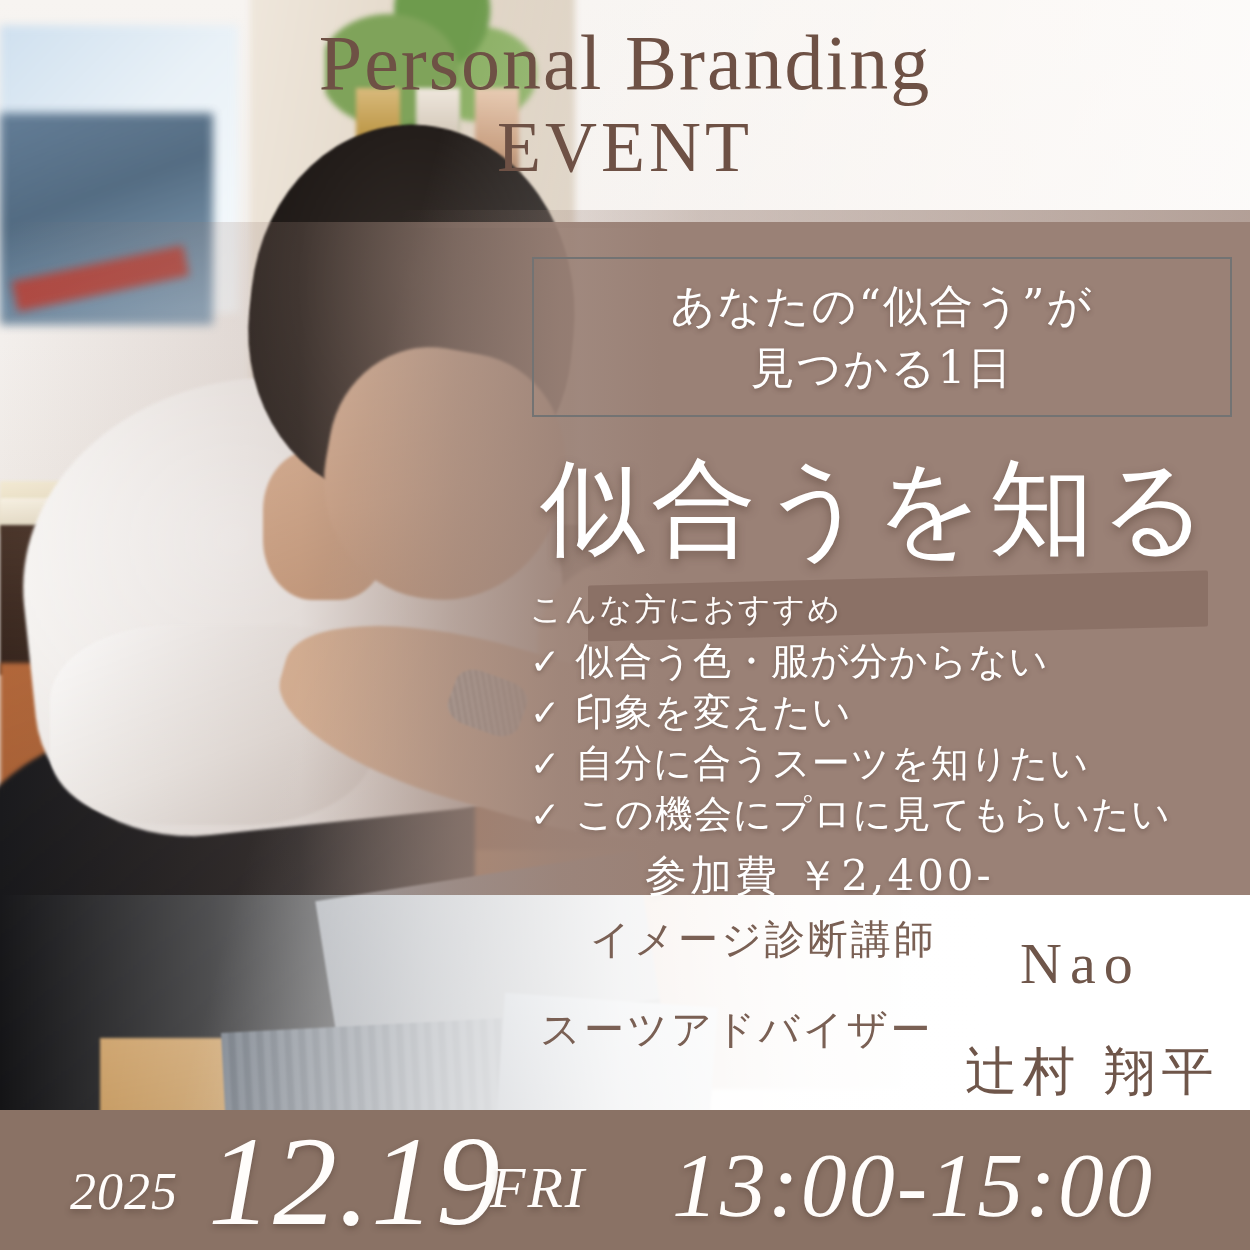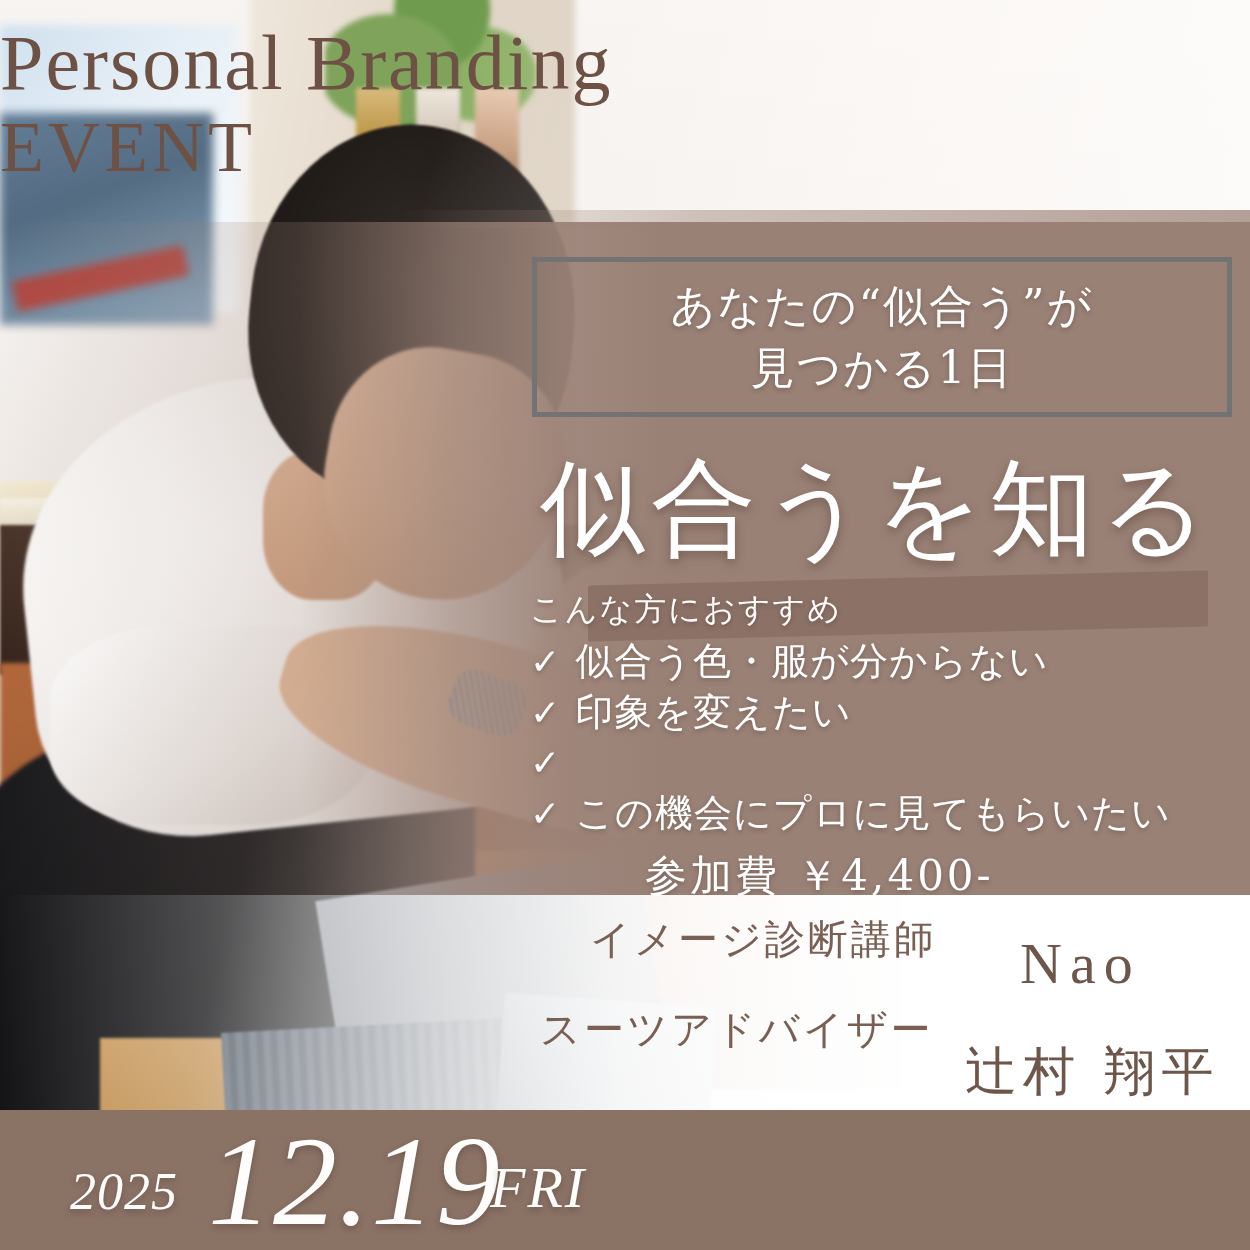--- a/index.html
+++ b/index.html
@@ -209,33 +209,33 @@
         rgba(154,129,118,1) 1250px);
   }
   .overlay-top-fade {
     position:absolute; left:0; top:210px; width:1250px; height:18px;
     background:linear-gradient(90deg, rgba(154,129,118,0) 400px, rgba(154,129,118,.45) 700px, rgba(154,129,118,.75) 1250px);
   }
 
   
   .title-block {
     position:absolute; left:0; top:20px; width:1250px;
-    text-align:left; color:#6e5145;
+    text-align:center; color:#6e5145;
   }
   .title-line1 {
     font-size:78px; line-height:86px; letter-spacing:2px; font-weight:400;
   }
   .title-line2 {
     font-size:72px; line-height:82px; letter-spacing:4px; font-weight:400;
   }
 
   
   .sub-box {
     position:absolute; left:532px; top:257px; width:700px; height:160px;
-    border:5px solid #737373;
+    border:2px solid #737373;
     display:flex; flex-direction:column; align-items:center; justify-content:center;
   }
   .sub-line {
     font-family:"DejaVu Serif", serif;
     color:#ffffff; font-size:44px; line-height:62px; letter-spacing:2px;
     text-shadow:0 2px 5px rgba(80,58,48,.45);
     white-space:nowrap;
   }
 
   
@@ -388,35 +388,37 @@
     <li class="reco-item">
       <span class="check">✓</span>
       <span>似合う色・服が分からない</span>
     </li>
     <li class="reco-item">
       <span class="check">✓</span>
       <span>印象を変えたい</span>
     </li>
     <li class="reco-item">
       <span class="check">✓</span>
+      <span>自分に合うスーツを知りたい</span>
     </li>
     <li class="reco-item">
       <span class="check">✓</span>
       <span>この機会にプロに見てもらいたい</span>
     </li>
   </ul>
 
-  <div class="price">参加費 ￥4,400-</div>
+  <div class="price">参加費 ￥2,400-</div>
 
   <div class="speaker-panel"></div>
   <div class="speaker-row sp-role1">イメージ診断講師</div>
   <div class="speaker-row sp-name1">Nao</div>
   <div class="speaker-row sp-role2">スーツアドバイザー</div>
   <div class="speaker-row sp-name2">辻村 翔平</div>
 
   <div class="date-bar"></div>
   <div class="date-wrap">
     <span class="d-year">2025</span>
     <span class="d-md">12.19</span>
     <span class="d-dow">FRI</span>
+    <span class="d-time">13:00-15:00</span>
   </div>
 
 </div>
 
 </body></html>

